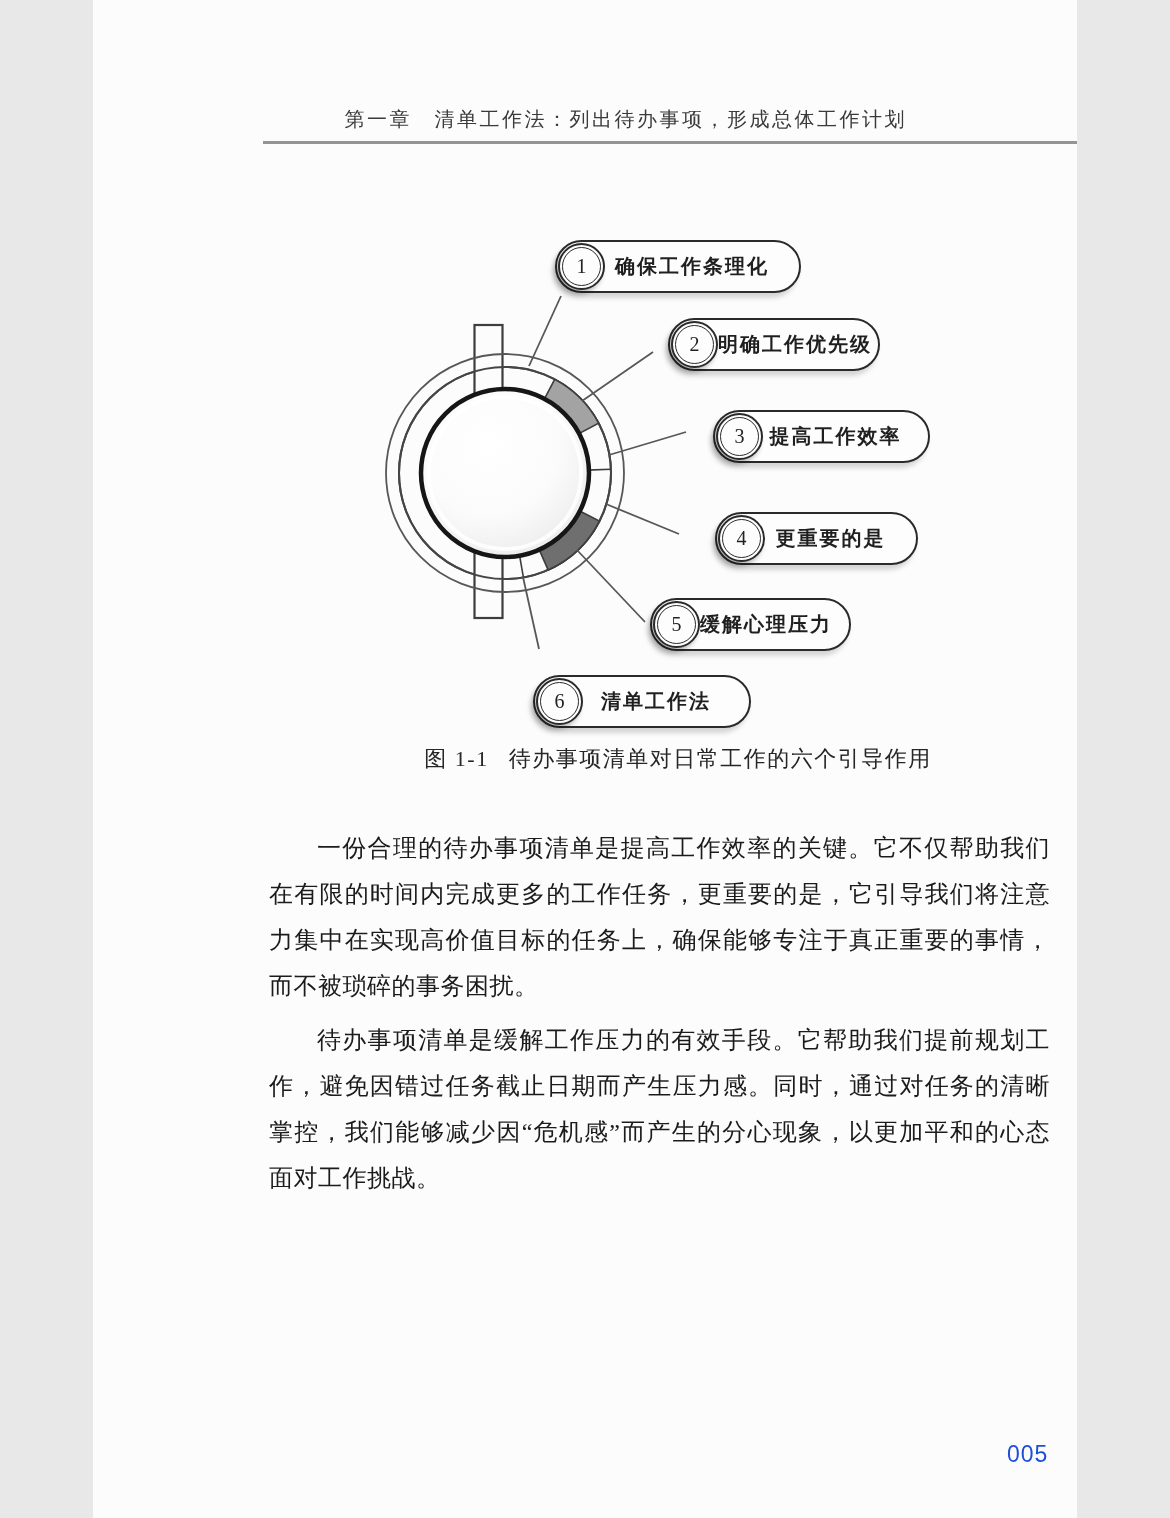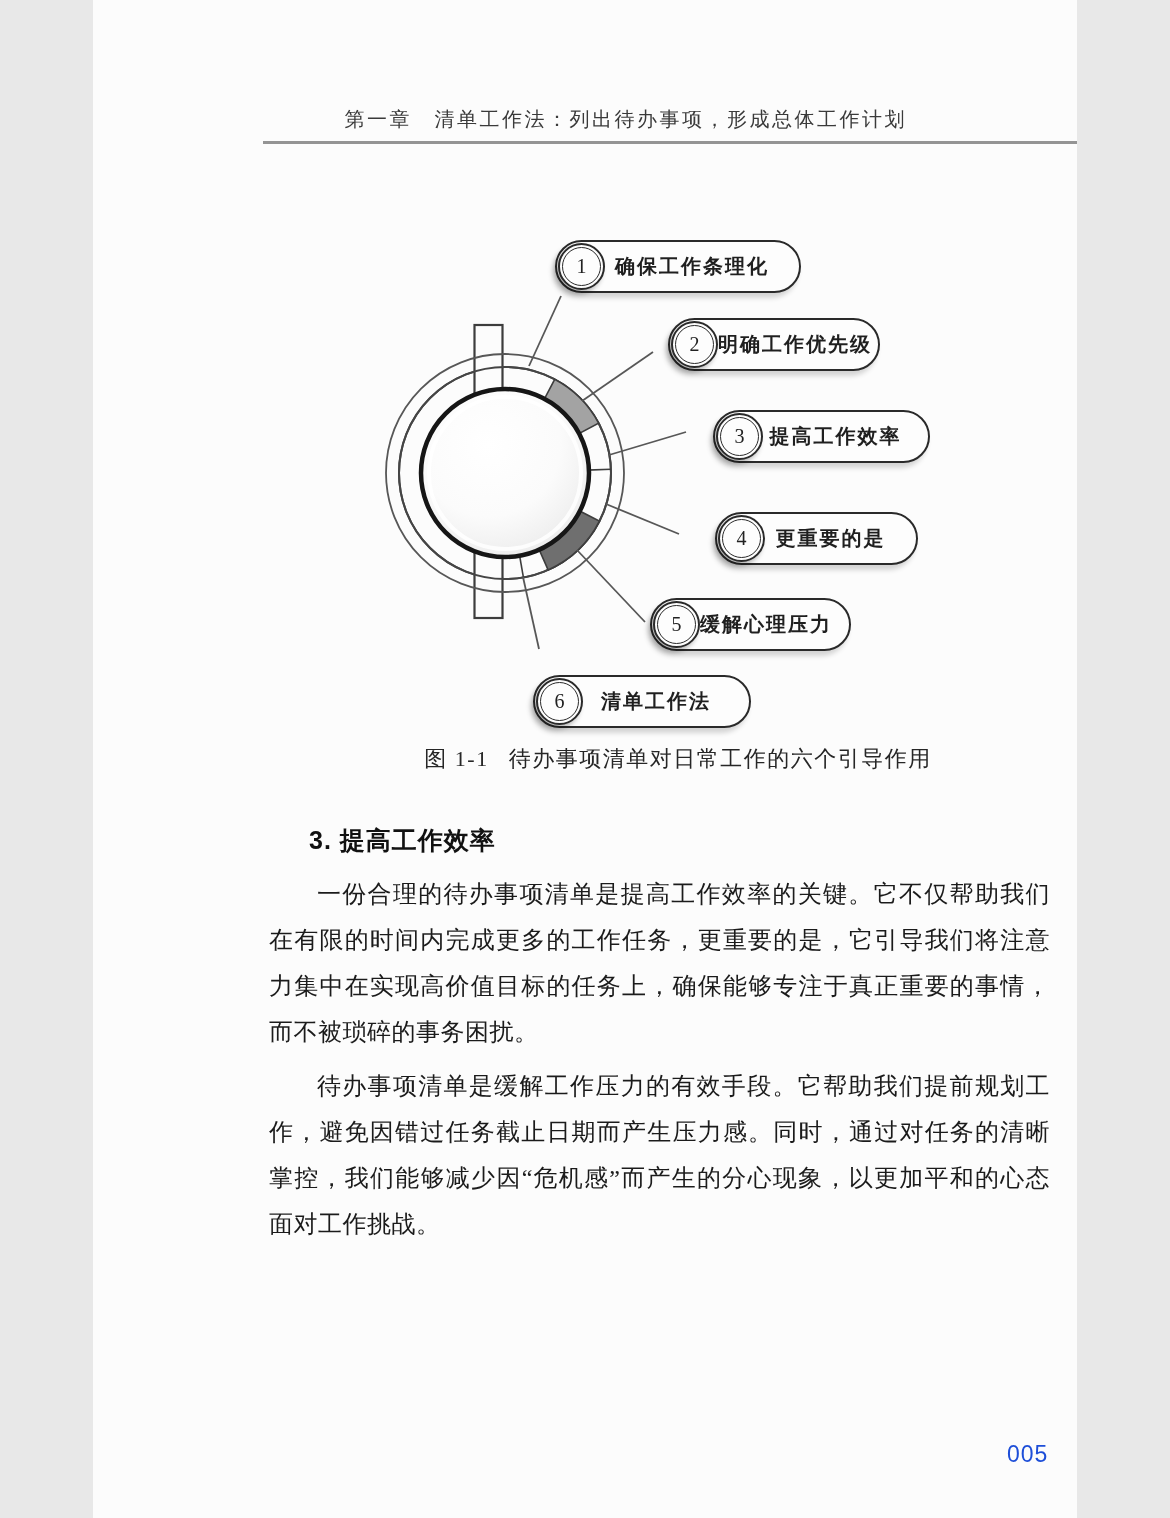--- a/index.html
+++ b/index.html
@@ -171,20 +171,19 @@
         </span>
       <span class="pill-label">清单工作法</span>
     </div>
   </div>
 
   <div class="caption">
     <span class="cap-label">图 1-1</span><span>待办事项清单对日常工作的六个引导作用</span>
   </div>
 
   <div class="text-block">
-    <h3>3. 提高工作效率</h3>
     <p>一份合理的待办事项清单是提高工作效率的关键。它不仅帮助我们在有限的时间内完成更多的工作任务，更重要的是，它引导我们将注意力集中在实现高价值目标的任务上，确保能够专注于真正重要的事情，而不被琐碎的事务困扰。</p>
     <p>待办事项清单是缓解工作压力的有效手段。它帮助我们提前规划工作，避免因错过任务截止日期而产生压力感。同时，通过对任务的清晰掌控，我们能够减少因“危机感”而产生的分心现象，以更加平和的心态面对工作挑战。</p>
   </div>
 
   <div class="page-number">005</div>
 
 </div>
 
 </body></html>

